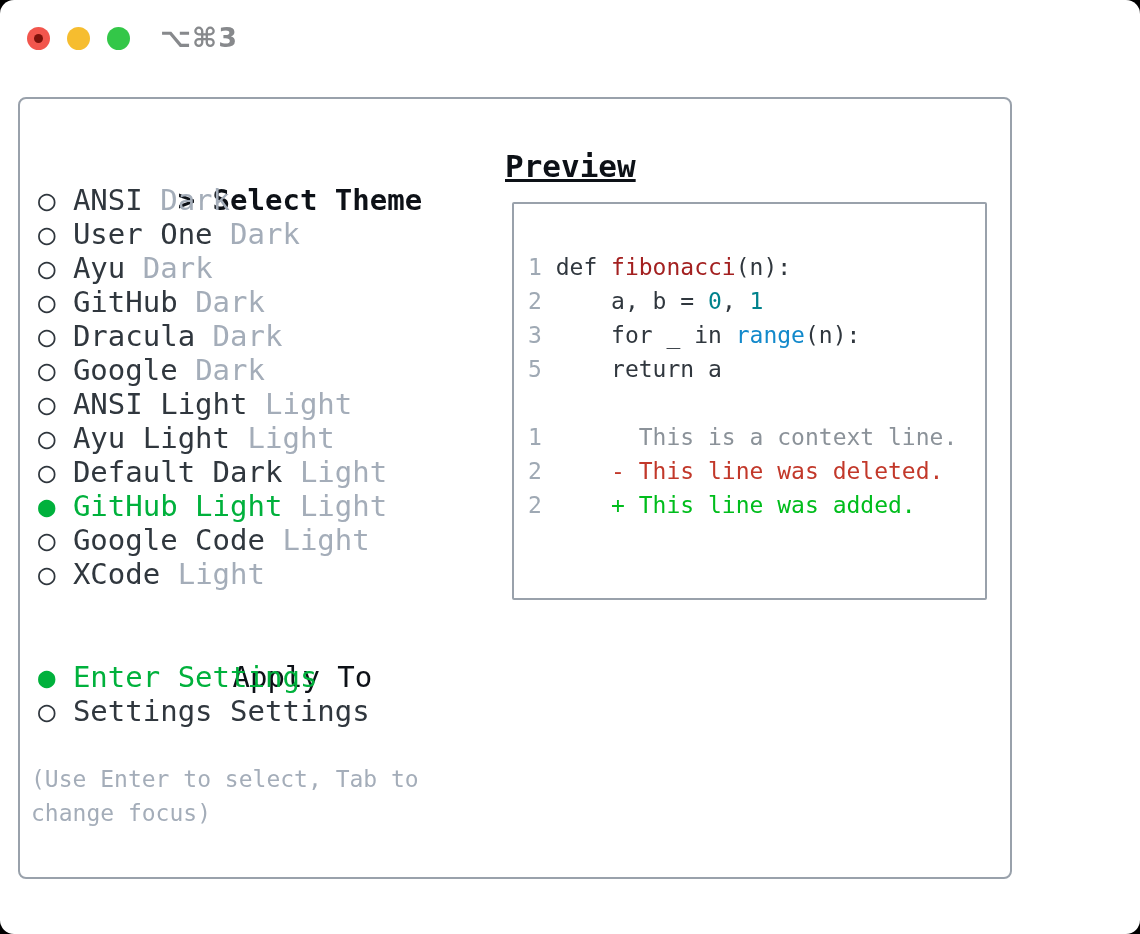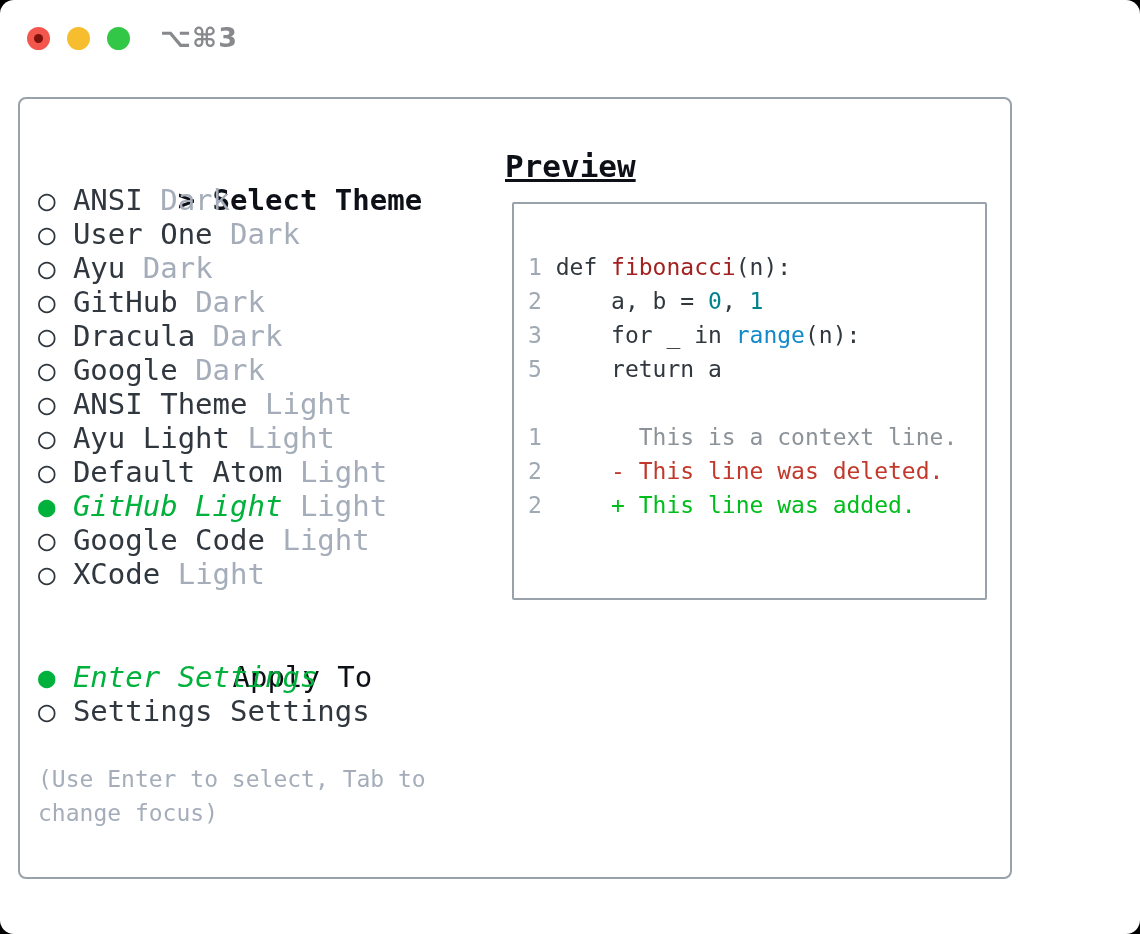--- a/index.html
+++ b/index.html
@@ -27,26 +27,26 @@
     position:absolute;left:18px;top:97px;width:994px;height:782px;box-sizing:border-box;
     border:2px solid var(--border-gray,#99a1ab);border-radius:8px;background:#fff;
   }
   .row{white-space:pre;font-size:29px;line-height:34px;height:34px;}
   .bullet{display:inline-block;width:2ch;color:var(--text-dark,#30373e);}
   .bullet.caret{color:var(--header-black,#0d1117);font-weight:bold;}
   .bullet.sel{color:var(--selected-green,#00b13c);}
   .hdr{font-weight:bold;color:var(--header-black,#0d1117);}
   .hdr2{font-weight:normal;color:var(--header-black,#0d1117);margin-left:20px;}
   .opt-name{color:var(--text-dark,#30373e);}
-  .opt-name.sel{color:var(--selected-green,#00b13c);font-style:italic;}
+  .opt-name.sel{color:var(--selected-green,#00b13c);}
   .opt-tag{color:var(--dim-gray,#a4adb9);margin-left:1ch;}
   .left-col{position:absolute;left:18px;top:50px;width:452px;}
   .apply-col{position:absolute;left:18px;top:527px;width:452px;}
   .help{
-    position:absolute;left:18px;top:663px;width:452px;
+    position:absolute;left:11px;top:663px;width:452px;
     font-size:23px;line-height:34px;color:var(--dim-gray,#a4adb9);
   }
   
   .preview-title{position:absolute;left:485px;top:50px;font-size:31px;line-height:34px;text-decoration:underline;}
   .preview-box{
     position:absolute;left:492px;top:103px;width:475px;height:398px;box-sizing:border-box;
     border:2px solid var(--border-gray,#99a1ab);border-radius:2px;
     padding:46px 0 0 14px;overflow:hidden;
   }
   .code-row{white-space:pre;font-size:23px;line-height:34px;min-height:34px;}
@@ -79,23 +79,23 @@
       <div class="row">
         <span class="bullet caret">&gt;</span><span class="hdr">Select Theme</span>
       </div>
       <div id="theme-list">
           <div class="row"><span class="bullet">○</span><span class="opt-name">ANSI</span><span class="opt-tag">Dark</span></div>
           <div class="row"><span class="bullet">○</span><span class="opt-name">User One</span><span class="opt-tag">Dark</span></div>
           <div class="row"><span class="bullet">○</span><span class="opt-name">Ayu</span><span class="opt-tag">Dark</span></div>
           <div class="row"><span class="bullet">○</span><span class="opt-name">GitHub</span><span class="opt-tag">Dark</span></div>
           <div class="row"><span class="bullet">○</span><span class="opt-name">Dracula</span><span class="opt-tag">Dark</span></div>
           <div class="row"><span class="bullet">○</span><span class="opt-name">Google</span><span class="opt-tag">Dark</span></div>
-          <div class="row"><span class="bullet">○</span><span class="opt-name">ANSI Theme</span><span class="opt-tag">Light</span></div>
+          <div class="row"><span class="bullet">○</span><span class="opt-name">ANSI Light</span><span class="opt-tag">Light</span></div>
           <div class="row"><span class="bullet">○</span><span class="opt-name">Ayu Light</span><span class="opt-tag">Light</span></div>
-          <div class="row"><span class="bullet">○</span><span class="opt-name">Default Atom</span><span class="opt-tag">Light</span></div>
+          <div class="row"><span class="bullet">○</span><span class="opt-name">Default Dark</span><span class="opt-tag">Light</span></div>
           <div class="row"><span class="bullet sel">●</span><span class="opt-name sel">GitHub Light</span><span class="opt-tag">Light</span></div>
           <div class="row"><span class="bullet">○</span><span class="opt-name">Google Code</span><span class="opt-tag">Light</span></div>
           <div class="row"><span class="bullet">○</span><span class="opt-name">XCode</span><span class="opt-tag">Light</span></div>
         </div>
     </div>
 
     <div class="apply-col">
       <div class="row">
         <span class="bullet"></span><span class="hdr2">Apply To</span>
       </div>

